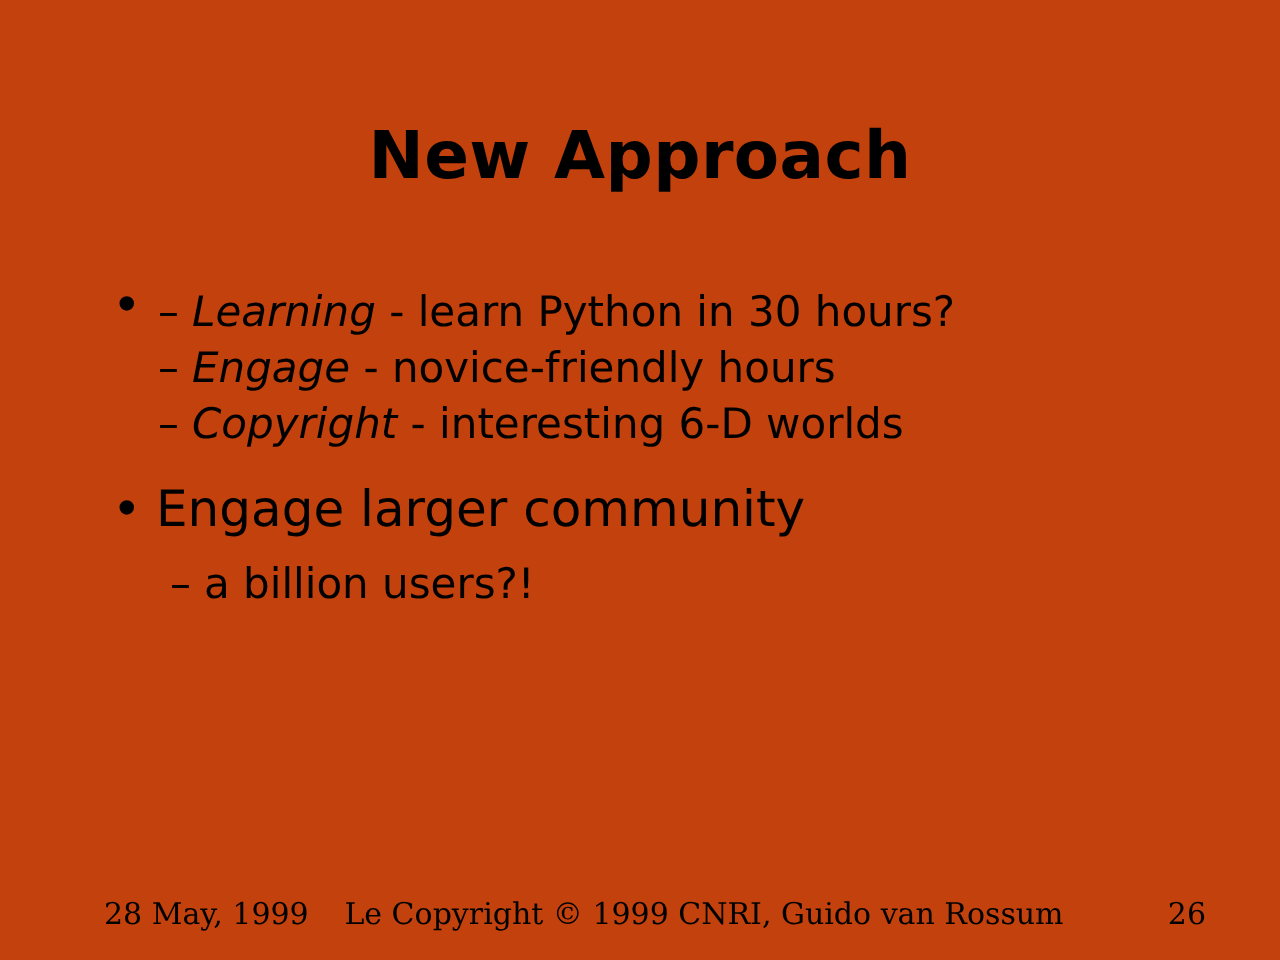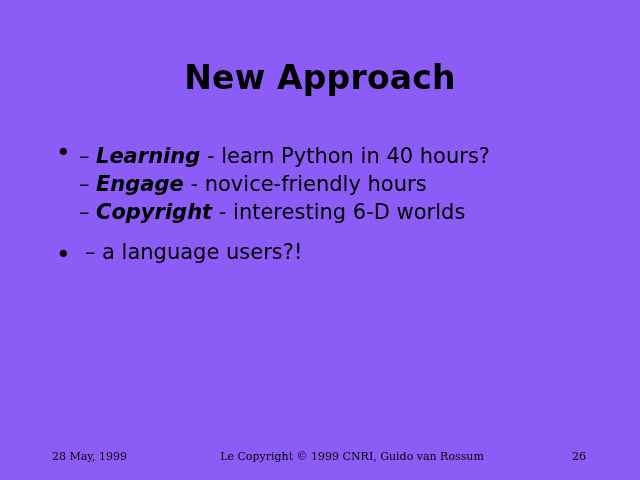--- a/index.html
+++ b/index.html
@@ -12,21 +12,21 @@
     height: 480px;
     background: #ffffff;
     font-family: "DejaVu Sans", sans-serif;
     color: #000000;
     overflow: hidden;
   }
   .slide {
     position: relative;
     width: 640px;
     height: 480px;
-    background: #8b5cf6;
+    background: #c2410c;
   }
 
   
   .slide-title {
     position: absolute;
     left: 0;
     top: 58px;
     width: 640px;
     text-align: center;
     font-family: "DejaVu Sans", sans-serif;
@@ -79,100 +79,101 @@
     line-height: 28px;
   }
   .bullet-l2.indent-wide {
     padding-left: 102px;
   }
   .bullet-l2.indent-wide .marker {
     left: 85px;
   }
 
   .kw {
-    font-weight: bold;
+    font-weight: normal;
     font-style: italic;
   }
 
   .sp-before-l1 {
     margin-top: 12px;
   }
   .sp-group {
     margin-top: 6px;
   }
 
   
   .footer {
     position: absolute;
     left: 0;
     top: 450px;
     width: 640px;
     height: 18px;
     font-family: "DejaVu Serif", serif;
-    font-size: 11px;
+    font-size: 15px;
     line-height: 14px;
     color: #000000;
   }
   .footer-date {
     position: absolute;
     left: 52px;
     top: 0;
     white-space: nowrap;
   }
   .footer-copyright {
     position: absolute;
     left: 0;
     top: 0;
     width: 640px;
     text-align: center;
     white-space: nowrap;
     margin-left: 32px;
   }
   .footer-pageno {
     position: absolute;
-    right: 54px;
+    right: 37px;
     top: 0;
     white-space: nowrap;
   }
 </style>
 </head>
 <body>
 
 <div class="slide">
 
   <div class="slide-title">New Approach</div>
 
   <div class="body-block">
 
     <div class="bullet-l1">
       <span class="marker">•</span>
     </div>
 
     <div class="bullet-l2 sp-group">
       <span class="marker">–</span>
-      <span class="kw">Learning</span><span> - learn Python in 40 hours?</span>
+      <span class="kw">Learning</span><span> - learn Python in 30 hours?</span>
     </div>
 
     <div class="bullet-l2">
       <span class="marker">–</span>
       <span class="kw">Engage</span><span> - novice-friendly hours</span>
     </div>
 
     <div class="bullet-l2">
       <span class="marker">–</span>
       <span class="kw">Copyright</span><span> - interesting 6-D worlds</span>
     </div>
 
     <div class="bullet-l1 sp-before-l1">
       <span class="marker">•</span>
+      <span>Engage larger community</span>
     </div>
 
     <div class="bullet-l2 indent-wide sp-group">
       <span class="marker">–</span>
-      <span>a language users?!</span>
+      <span>a billion users?!</span>
     </div>
 
   </div>
 
   <div class="footer">
     <span class="footer-date">28 May, 1999</span>
     <span class="footer-copyright">Le Copyright © 1999 CNRI, Guido van Rossum</span>
     <span class="footer-pageno">26</span>
   </div>
 

